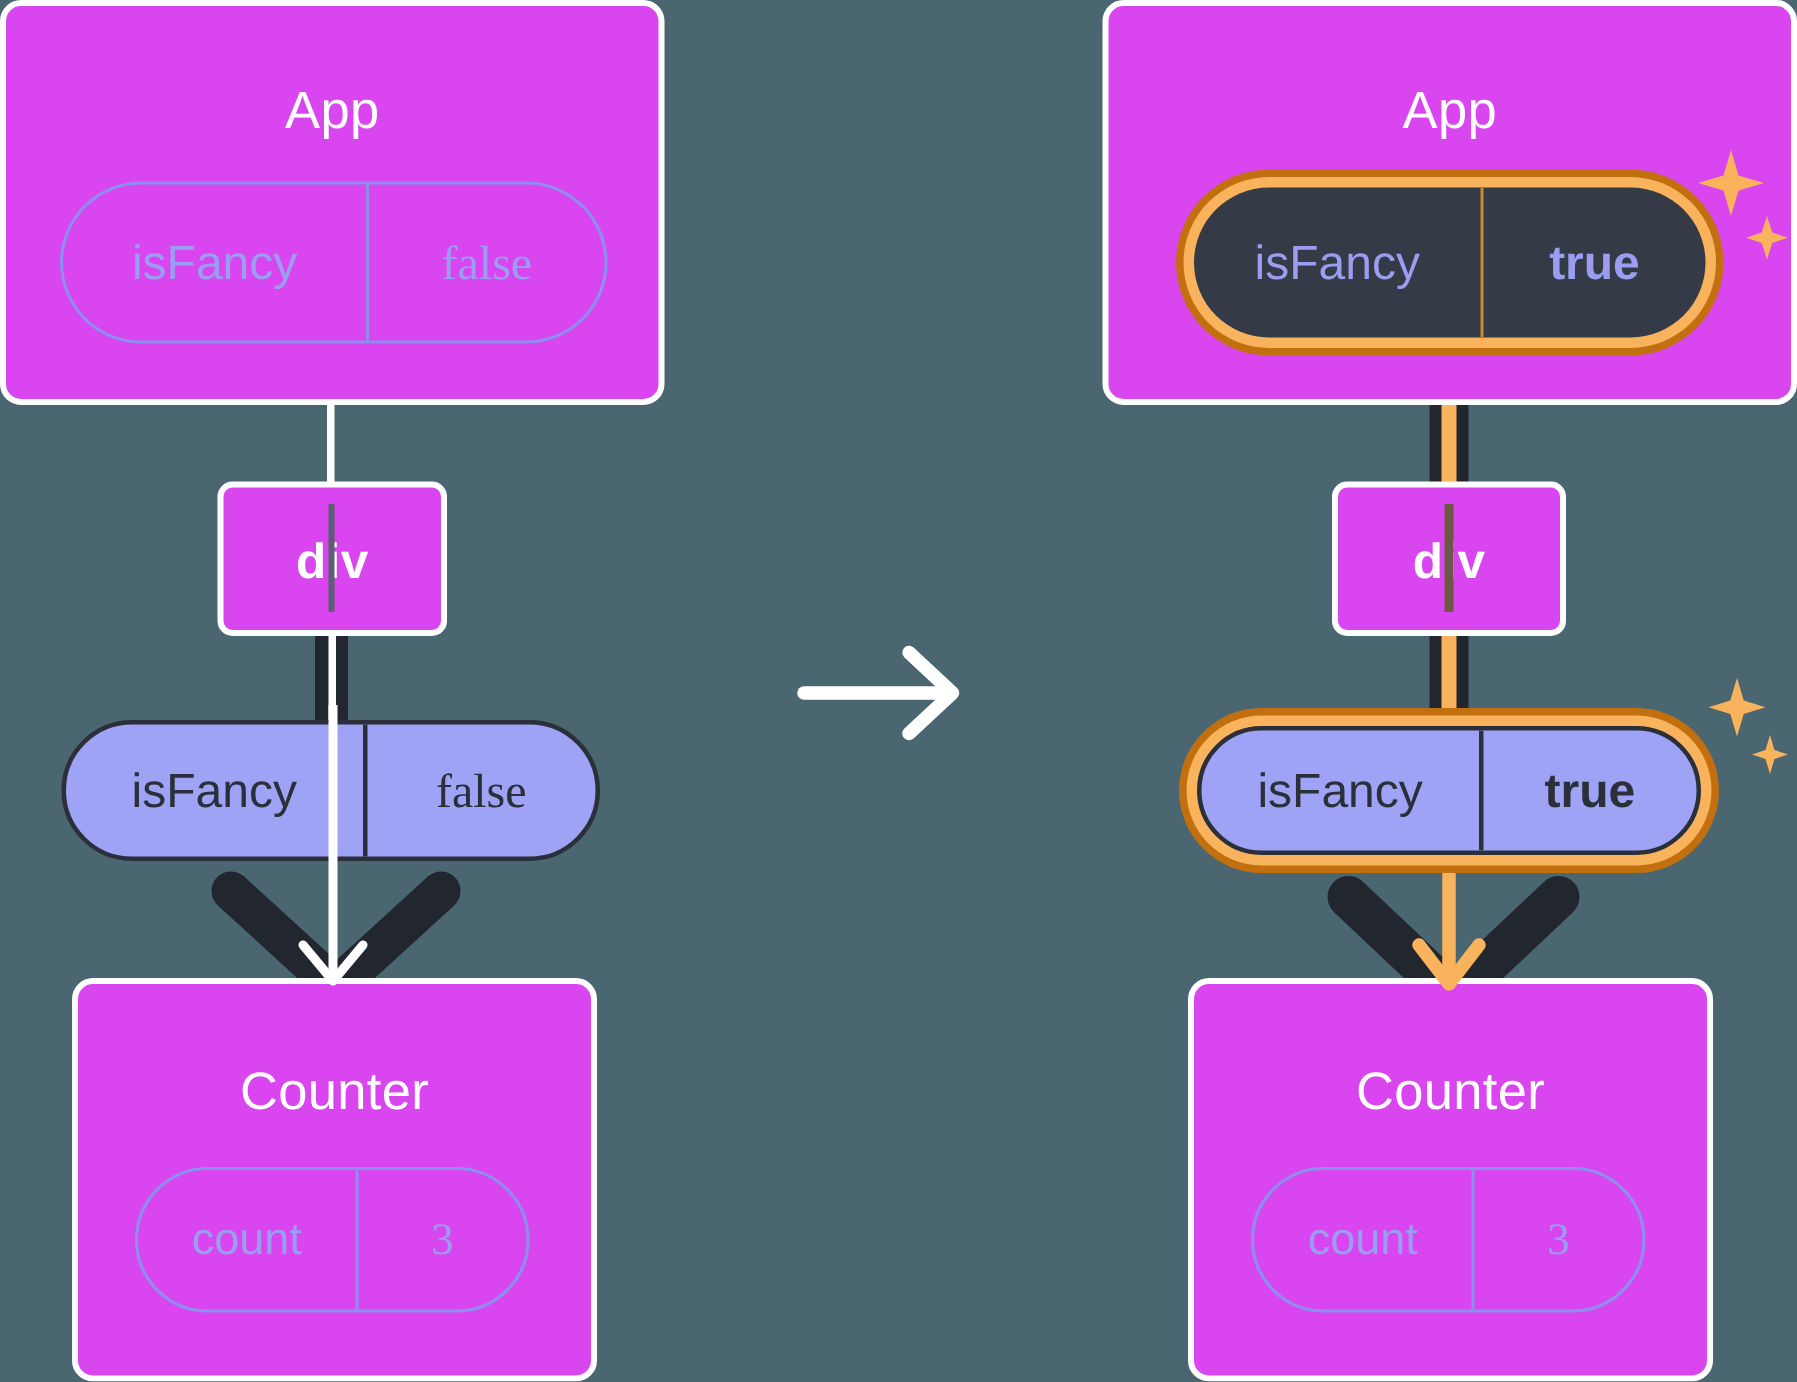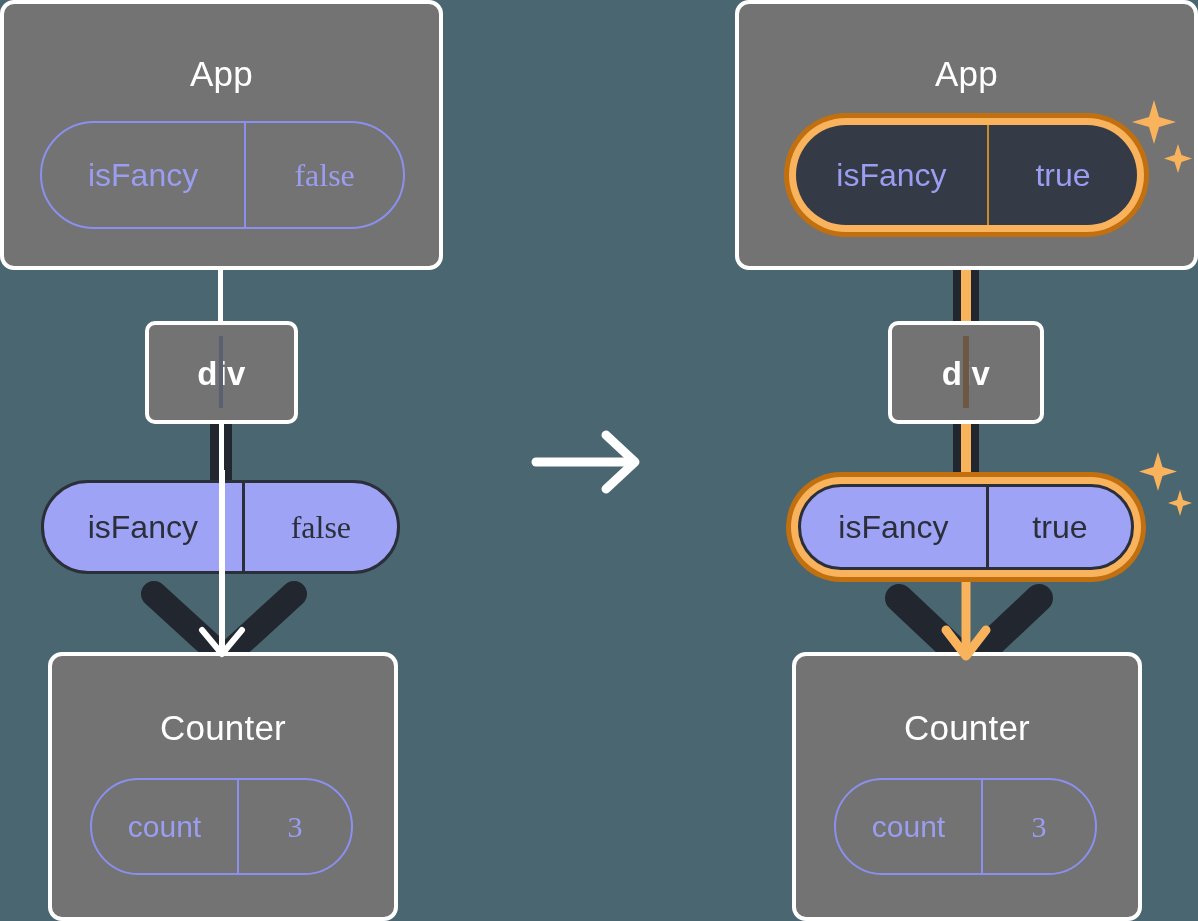--- a/index.html
+++ b/index.html
@@ -8,21 +8,21 @@
     background:#4a6670;
     font-family:"Liberation Sans", sans-serif;
     overflow:hidden;
     position:relative;
   }
   .stage{position:absolute;inset:0;}
 
   
   .box{
     position:absolute;
-    background:#737373;
+    background:#d946ef;
     border:4px solid #ffffff;
     border-radius:14px;
     box-sizing:border-box;
     z-index:5;
   }
   .box-title{
     position:absolute;
     left:0;right:0;
     text-align:center;
     color:#ffffff;
@@ -87,21 +87,21 @@
     align-items:stretch;
     overflow:hidden;
   }
   .ring .cell{
     display:flex;align-items:center;justify-content:center;
     box-sizing:border-box;
     font-size:32px;
     color:#9a9df0;
   }
   .ring .cell.key{flex:0 0 56%;}
-  .ring .cell.val{flex:1 1 auto;font-weight:normal;border-left:2px solid #c98a2e;}
+  .ring .cell.val{flex:1 1 auto;font-weight:bold;border-left:2px solid #c98a2e;}
 
   
   .ring.solidfill > .ring-core{
     background:#9fa3f5;
     border:3px solid #2a2f3a;
     box-sizing:border-box;
   }
   .ring.solidfill .cell{color:#2a2f3a;}
   .ring.solidfill .cell.val{border-left:3px solid #2a2f3a;}
 

